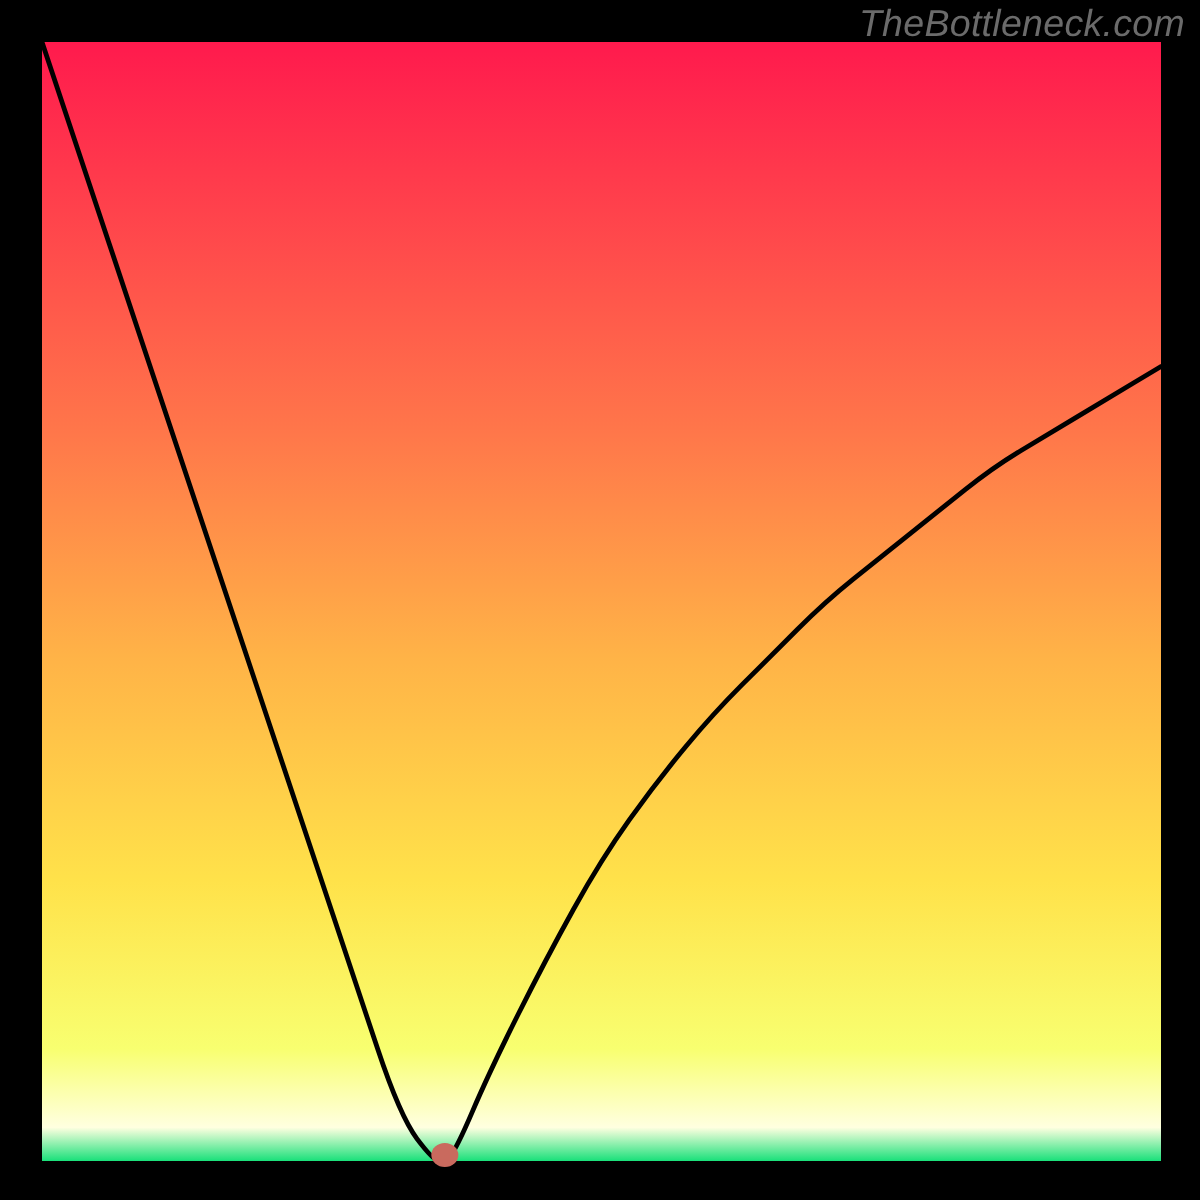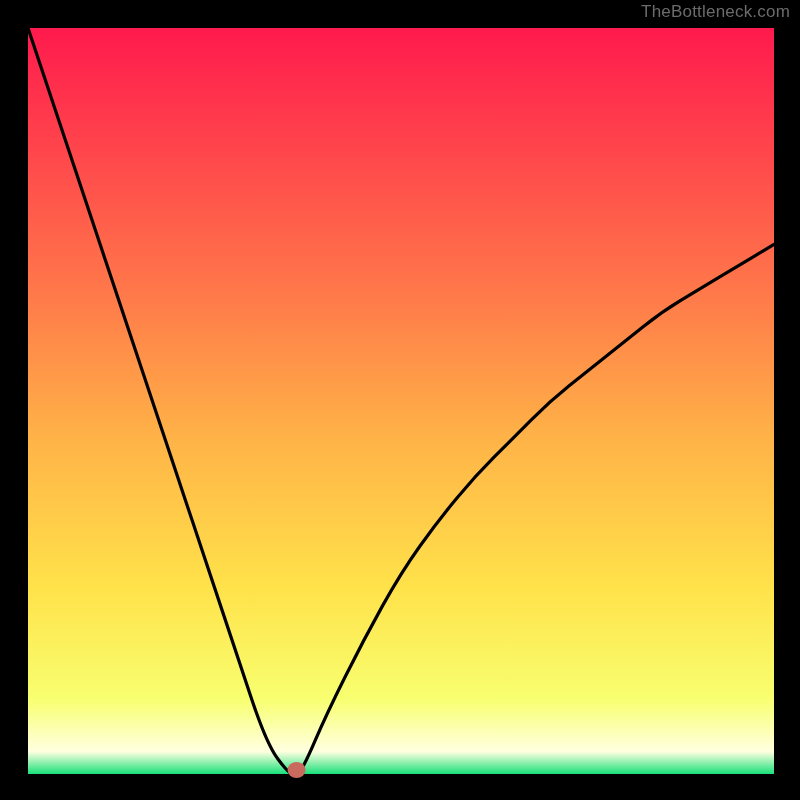--- a/index.html
+++ b/index.html
@@ -15,24 +15,25 @@
     position: relative;
     width: 800px;
     height: 800px;
     background: #000;
   }
   .watermark {
     position: absolute;
     top: 2px;
     right: 10px;
     color: #6b6b6b;
-    font-size: 17px;
+    font-size: 25px;
     font-weight: 400;
     letter-spacing: 0.2px;
     z-index: 4;
+    font-style: italic;
   }
   svg.plot {
     position: absolute;
     left: 0;
     top: 0;
     width: 800px;
     height: 800px;
     z-index: 1;
   }
 </style>

